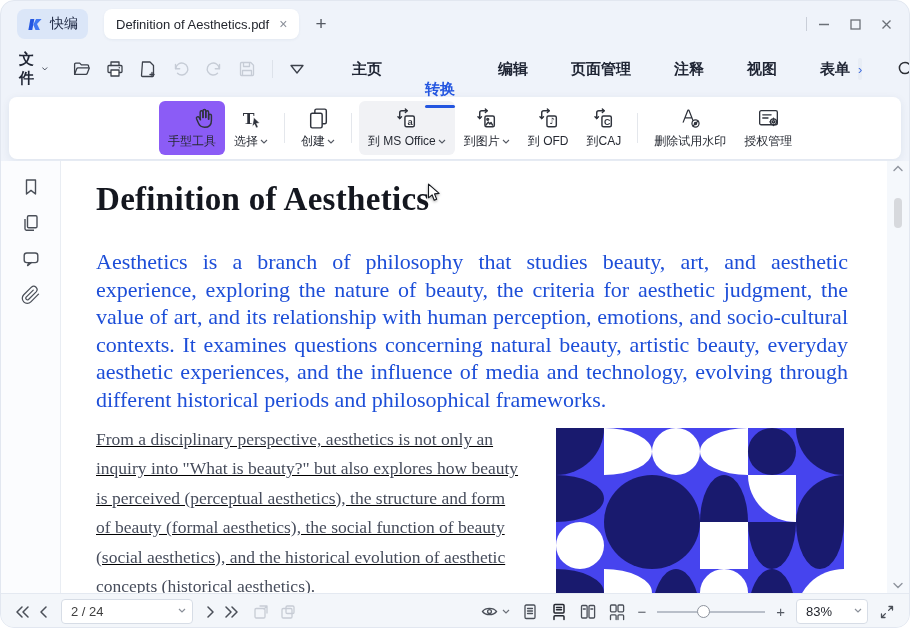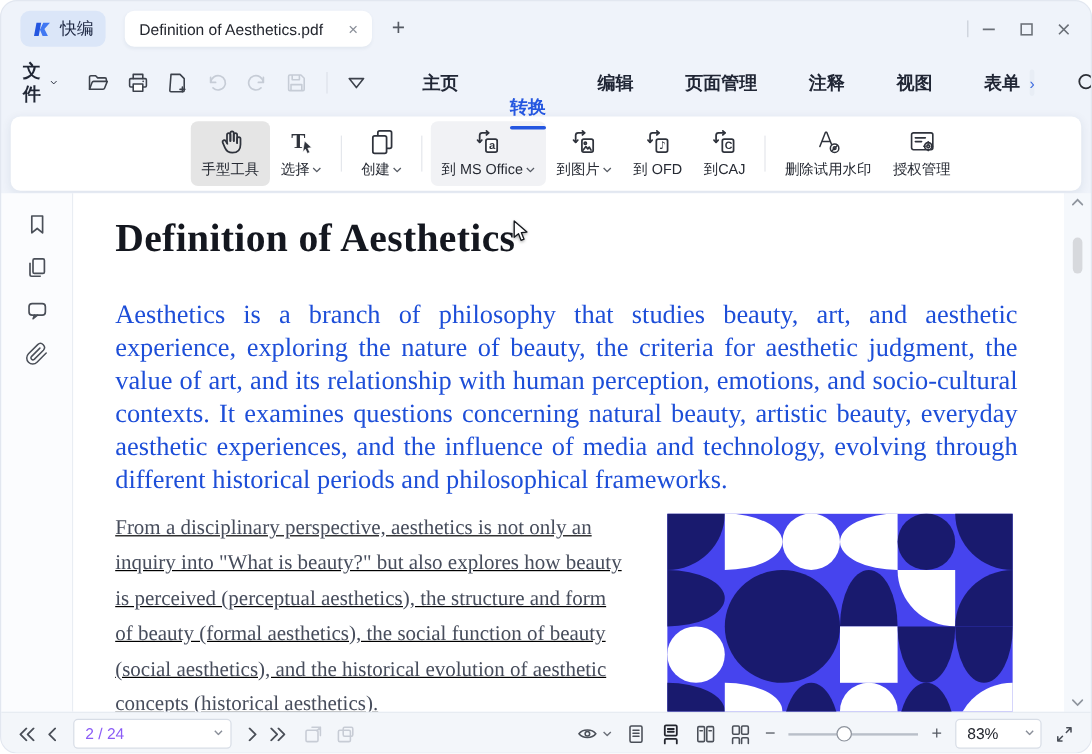--- a/index.html
+++ b/index.html
@@ -5,21 +5,21 @@
   * { margin:0; padding:0; box-sizing:border-box; }
   html,body { background:#fff; font-family:"Liberation Sans", sans-serif; }
   .window { position:relative; width:910px; height:628px; background:#eff3fa;
             border-radius:14px; overflow:hidden; border:1px solid #e2e7f0; }
 
   
   .titlebar { height:46px; display:flex; align-items:center; padding:0 16px; }
   .logo-pill { display:flex; align-items:center; gap:6px; background:#dbe6f8;
                border-radius:8px; height:30px; padding:0 10px; }
   .logo-name { font-size:14px; font-weight:400; color:#1d2742; }
-  .doc-tab { display:flex; align-items:center; gap:21px; background:#fff; border-radius:8px;
+  .doc-tab { display:flex; align-items:center; gap:10px; background:#fff; border-radius:8px;
              height:30px; padding:0 12px; margin-left:16px; box-shadow:0 1px 3px rgba(40,60,100,.06); }
   .doc-tab-title { font-size:13px; color:#23262e; }
   .tab-close { color:#8a8f99; font-size:14px; line-height:1; cursor:pointer; }
   .new-tab { margin-left:16px; font-size:19px; color:#555a63; cursor:pointer; }
   .win-controls { margin-left:auto; display:flex; align-items:center; gap:18px; color:#6b7078; }
   .win-sep { width:1px; height:14px; background:#c9ced8; margin-right:-8px; }
 
   
   .menubar { height:44px; display:flex; align-items:center; padding:0 18px; }
   .file-btn { display:flex; align-items:center; gap:5px; font-size:15px; font-weight:700;
@@ -37,21 +37,21 @@
               display:flex; align-items:center; justify-content:center; color:#3f6ce0;
               font-size:13px; cursor:pointer; }
   .search-btn { margin-left:34px; display:flex; cursor:pointer; }
 
   
   .toolbar-card { margin:6px 8px 0 8px; height:62px; background:#fff; border-radius:8px;
                   box-shadow:0 2px 8px rgba(30,50,90,.08); display:flex; align-items:center;
                   padding-left:150px; }
   .tool-btn { display:flex; flex-direction:column; align-items:center; justify-content:center;
               gap:2px; height:54px; padding:4px 9px; border-radius:6px; cursor:pointer; }
-  .tool-btn.selected { background:#e5e5e5; }
+  .tool-btn.selected { background:#8b5cf6;align-items:flex-end; }
   .tool-btn.highlighted { background:#f1f2f5; }
   .tool-label { font-size:12px; color:#262a33; display:flex; align-items:center; gap:2px;
                 white-space:nowrap; }
   .tb-sep { width:1px; height:30px; background:#e4e7ec; margin:0 7px; }
 
   
   .main { display:flex; height:432px; margin-top:2px; }
   .sidebar { width:60px; background:#fbfcfe; border-right:1px solid #e9edf3;
              display:flex; flex-direction:column; align-items:center; padding-top:16px; gap:16px; }
   .sb-item { display:flex; cursor:pointer; }
@@ -72,21 +72,21 @@
   .sc-thumb { position:absolute; top:37px; left:50%; transform:translateX(-50%); width:8px;
               height:30px; border-radius:4px; background:#d7d9dd; cursor:pointer; }
 
   
   .statusbar { height:36px; background:#f3f6fa; border-top:1px solid #e4e9f1;
                display:flex; align-items:center; padding:0 14px; }
   .nav-group { display:flex; align-items:center; gap:9px; }
   .nav-ic { display:flex; cursor:pointer; }
   .pagebox { position:relative; margin:0 4px; }
   .pagebox input { width:132px; height:25px; border:1px solid #d7dde6; border-radius:4px;
-                   background:#fff; font-size:13px; color:#8b5cf6; padding:0 22px 0 9px;
+                   background:#fff; font-size:13px; color:#404040; padding:0 22px 0 9px;
                    font-family:"Liberation Sans", sans-serif; }
   .pagebox .box-chev { position:absolute; right:7px; top:9px; display:flex; }
   .right-group { margin-left:auto; display:flex; align-items:center; gap:11px; }
   .pm { display:flex; cursor:pointer; }
   .zoom-glyph { font-size:15px; color:#555a63; cursor:pointer; }
   .slider { position:relative; width:108px; height:16px; cursor:pointer; }
   .slider .track { position:absolute; top:7.5px; left:0; right:0; height:1.6px; background:#b9bfc9; }
   .slider .handle { position:absolute; top:1px; width:13px; height:13px; background:#fff;
                     border:1.4px solid #8d939d; border-radius:50%; }
   .zoombox { position:relative; }

